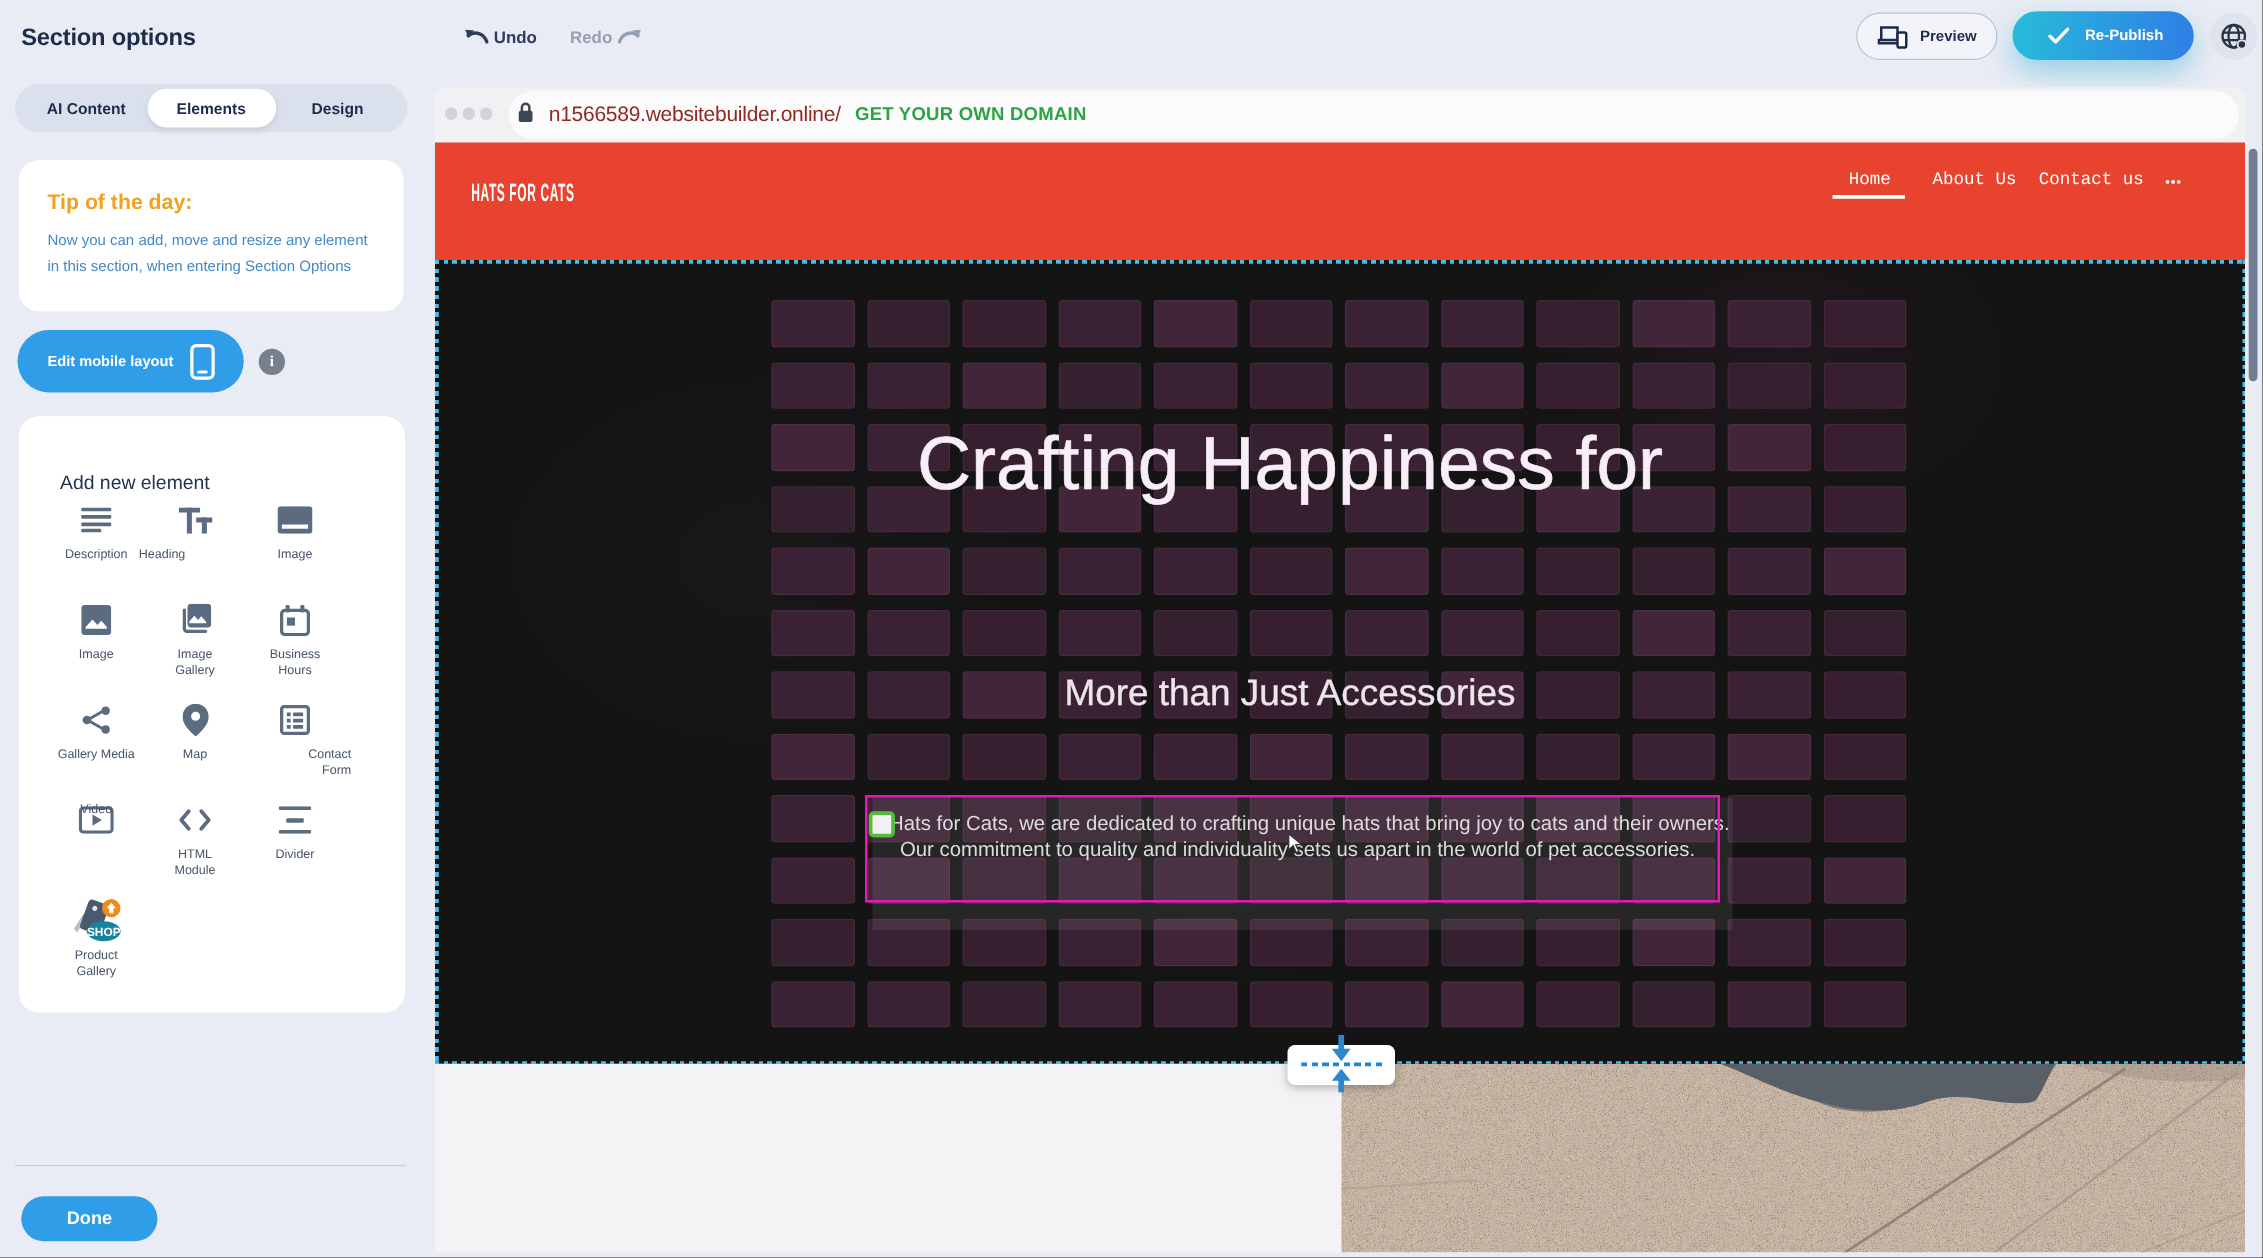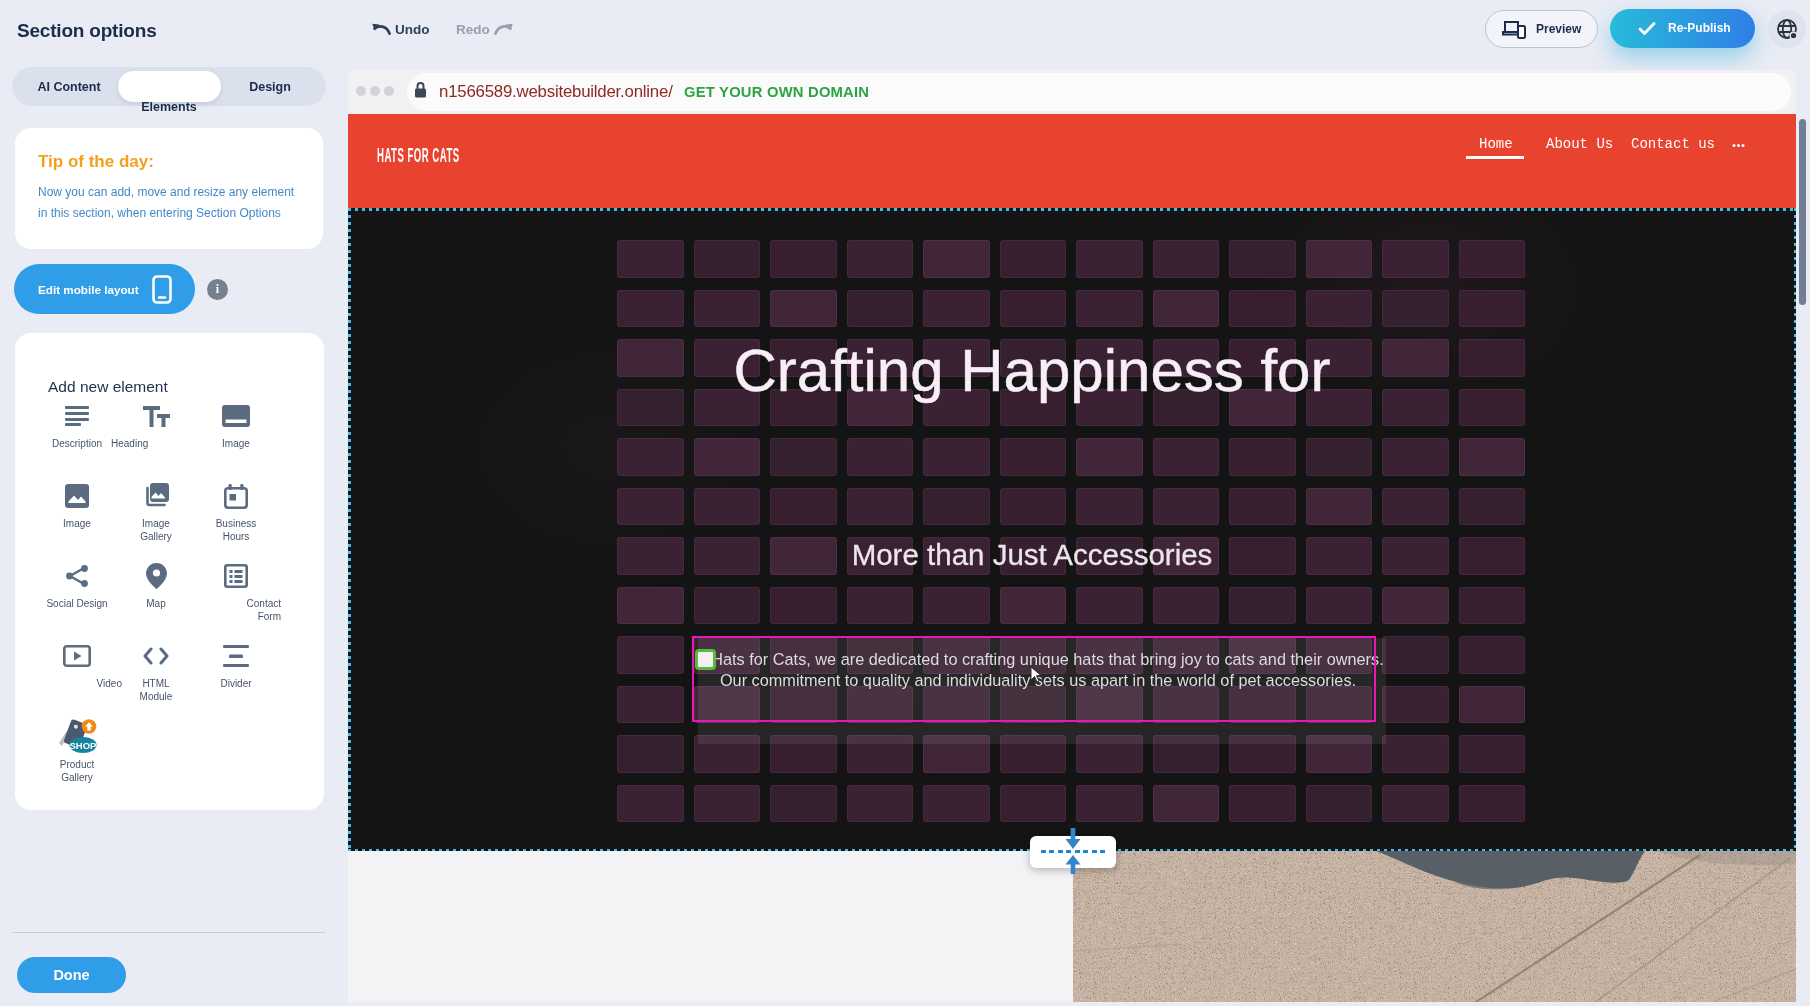--- a/index.html
+++ b/index.html
@@ -115,21 +115,21 @@
       <circle cx="11" cy="11" r="9" fill="none" stroke="#2a3342" stroke-width="1.8"></circle>
       <ellipse cx="11" cy="11" rx="4.2" ry="9" fill="none" stroke="#2a3342" stroke-width="1.8"></ellipse>
       <path d="M2.5 8 h17 M2.5 14 h17" stroke="#2a3342" stroke-width="1.8" fill="none"></path>
       <circle cx="17.5" cy="17.5" r="3.4" fill="#2a3342" stroke="#dee3ed" stroke-width="1.6"></circle>
     </svg>
   </div>
 
   <div class="abs tabs"></div>
   <div class="abs tabpill"></div>
   <div class="abs tablbl" style="left:14px;">AI Content</div>
-  <div class="abs tablbl" style="left:114px;margin-top:20px;">Elements</div>
+  <div class="abs tablbl" style="left:114px;">Elements</div>
   <div class="abs tablbl" style="left:215px;">Design</div>
 
   <div class="abs card tip-card"></div>
   <div class="abs tip-h">Tip of the day:</div>
   <div class="abs tip-b">Now you can add, move and resize any element<br>in this section, when entering Section Options</div>
 
   <div class="abs btn-mobile">
     <span>Edit mobile layout</span>
     <svg style="position:absolute;left:138px;top:11px" width="20" height="29" viewBox="0 0 20 29">
       <rect x="1.5" y="1.5" width="17" height="26" rx="3.5" fill="none" stroke="#fff" stroke-width="2.6"></rect>
@@ -183,21 +183,21 @@
         </svg></div>
       <div class="abs lbl" style="left:191px;top:517px;width:90px;text-align:center;font-size:10px;color:#46546a;line-height:13px">Business<br>Hours</div>
       <div class="abs" style="left:32px;top:564px;width:90px;text-align:center"><svg width="25" height="24" viewBox="0 0 25 24">
           <g stroke="#5b6b80" stroke-width="2.4" fill="#5b6b80">
             <path d="M5 12 L19 4 M5 12 L19 20" fill="none"></path>
             <circle cx="4.5" cy="12" r="3.4" stroke="none"></circle>
             <circle cx="19.5" cy="4.5" r="3.4" stroke="none"></circle>
             <circle cx="19.5" cy="19.5" r="3.4" stroke="none"></circle>
           </g>
         </svg></div>
-      <div class="abs lbl" style="left:32px;top:597px;width:90px;text-align:center;font-size:10px;color:#46546a;line-height:13px">Social Design</div>
+      <div class="abs lbl" style="left:32px;top:597px;width:90px;text-align:center;font-size:10px;color:#46546a;line-height:13px">Gallery Media</div>
       <div class="abs" style="left:111px;top:563px;width:90px;text-align:center"><svg width="21" height="26" viewBox="0 0 21 26">
           <path d="M10.5 0 C4.7 0 0 4.7 0 10.5 C0 18 10.5 26 10.5 26 S21 18 21 10.5 C21 4.7 16.3 0 10.5 0 Z" fill="#5b6b80"></path>
           <circle cx="10.5" cy="10" r="3.6" fill="#fff"></circle>
         </svg></div>
       <div class="abs lbl" style="left:111px;top:597px;width:90px;text-align:center;font-size:10px;color:#46546a;line-height:13px">Map</div>
       <div class="abs" style="left:191px;top:564px;width:90px;text-align:center"><svg width="24" height="24" viewBox="0 0 24 24">
           <rect x="1.3" y="1.3" width="21.4" height="21.4" rx="2" fill="none" stroke="#5b6b80" stroke-width="2.6"></rect>
           <g fill="#5b6b80">
             <rect x="5.5" y="6" width="3" height="3"></rect>
             <rect x="10.5" y="6" width="8" height="3"></rect>
@@ -205,21 +205,21 @@
             <rect x="10.5" y="11" width="8" height="3"></rect>
             <rect x="5.5" y="16" width="3" height="3"></rect>
             <rect x="10.5" y="16" width="8" height="3"></rect>
           </g>
         </svg></div>
       <div class="abs lbl" style="left:191px;top:597px;width:90px;text-align:right;font-size:10px;color:#46546a;line-height:13px">Contact<br>Form</div>
       <div class="abs" style="left:32px;top:645px;width:90px;text-align:center"><svg width="28" height="22" viewBox="0 0 28 22">
           <rect x="1.3" y="1.3" width="25.4" height="19.4" rx="2.5" fill="none" stroke="#5b6b80" stroke-width="2.6"></rect>
           <path d="M11 6.5 L18.5 11 L11 15.5 Z" fill="#5b6b80"></path>
         </svg></div>
-      <div class="abs lbl" style="left:32px;top:677px;width:90px;text-align:right;font-size:10px;color:#46546a;line-height:13px">Video</div>
+      <div class="abs lbl" style="left:32px;top:641px;width:90px;text-align:center;font-size:10px;color:#46546a;line-height:13px">Video</div>
       <div class="abs" style="left:111px;top:647px;width:90px;text-align:center"><svg width="28" height="18" viewBox="0 0 28 18">
           <path d="M9 2 L3 9 L9 16 M19 2 L25 9 L19 16" fill="none" stroke="#5b6b80" stroke-width="3" stroke-linecap="round" stroke-linejoin="round"></path>
         </svg></div>
       <div class="abs lbl" style="left:111px;top:677px;width:90px;text-align:center;font-size:10px;color:#46546a;line-height:13px">HTML<br>Module</div>
       <div class="abs" style="left:191px;top:645px;width:90px;text-align:center"><svg width="26" height="22" viewBox="0 0 26 22">
           <g fill="#5b6b80">
             <rect x="0" y="0" width="26" height="3" rx="1"></rect>
             <rect x="6" y="9.5" width="14" height="3.6" rx="1"></rect>
             <rect x="0" y="19" width="26" height="3" rx="1"></rect>
           </g>

